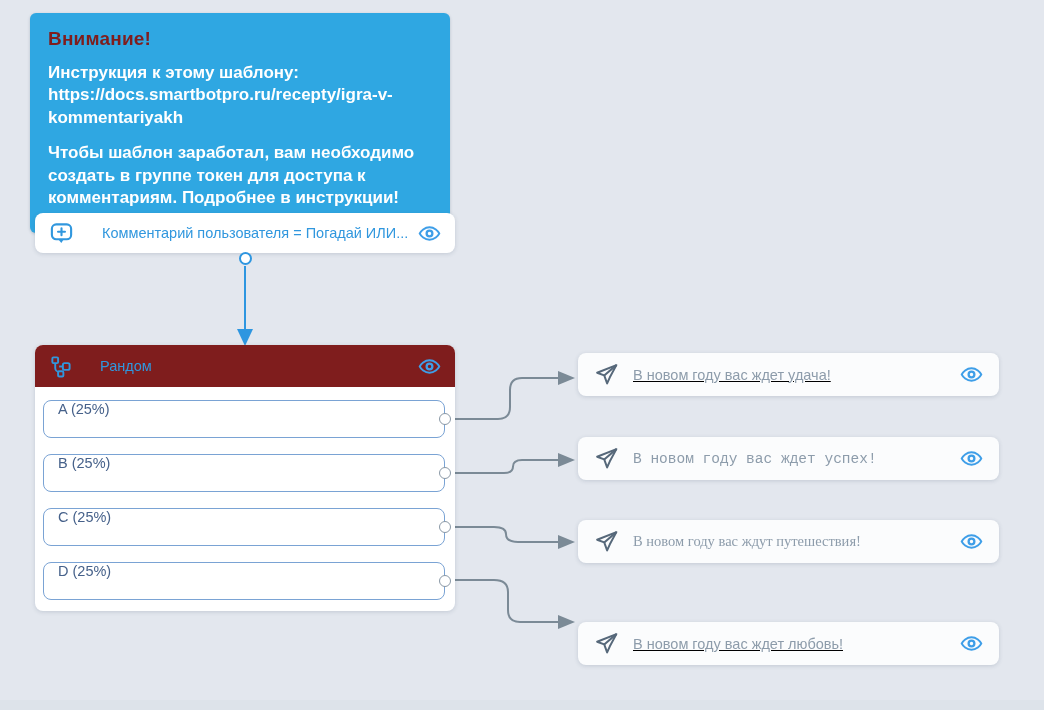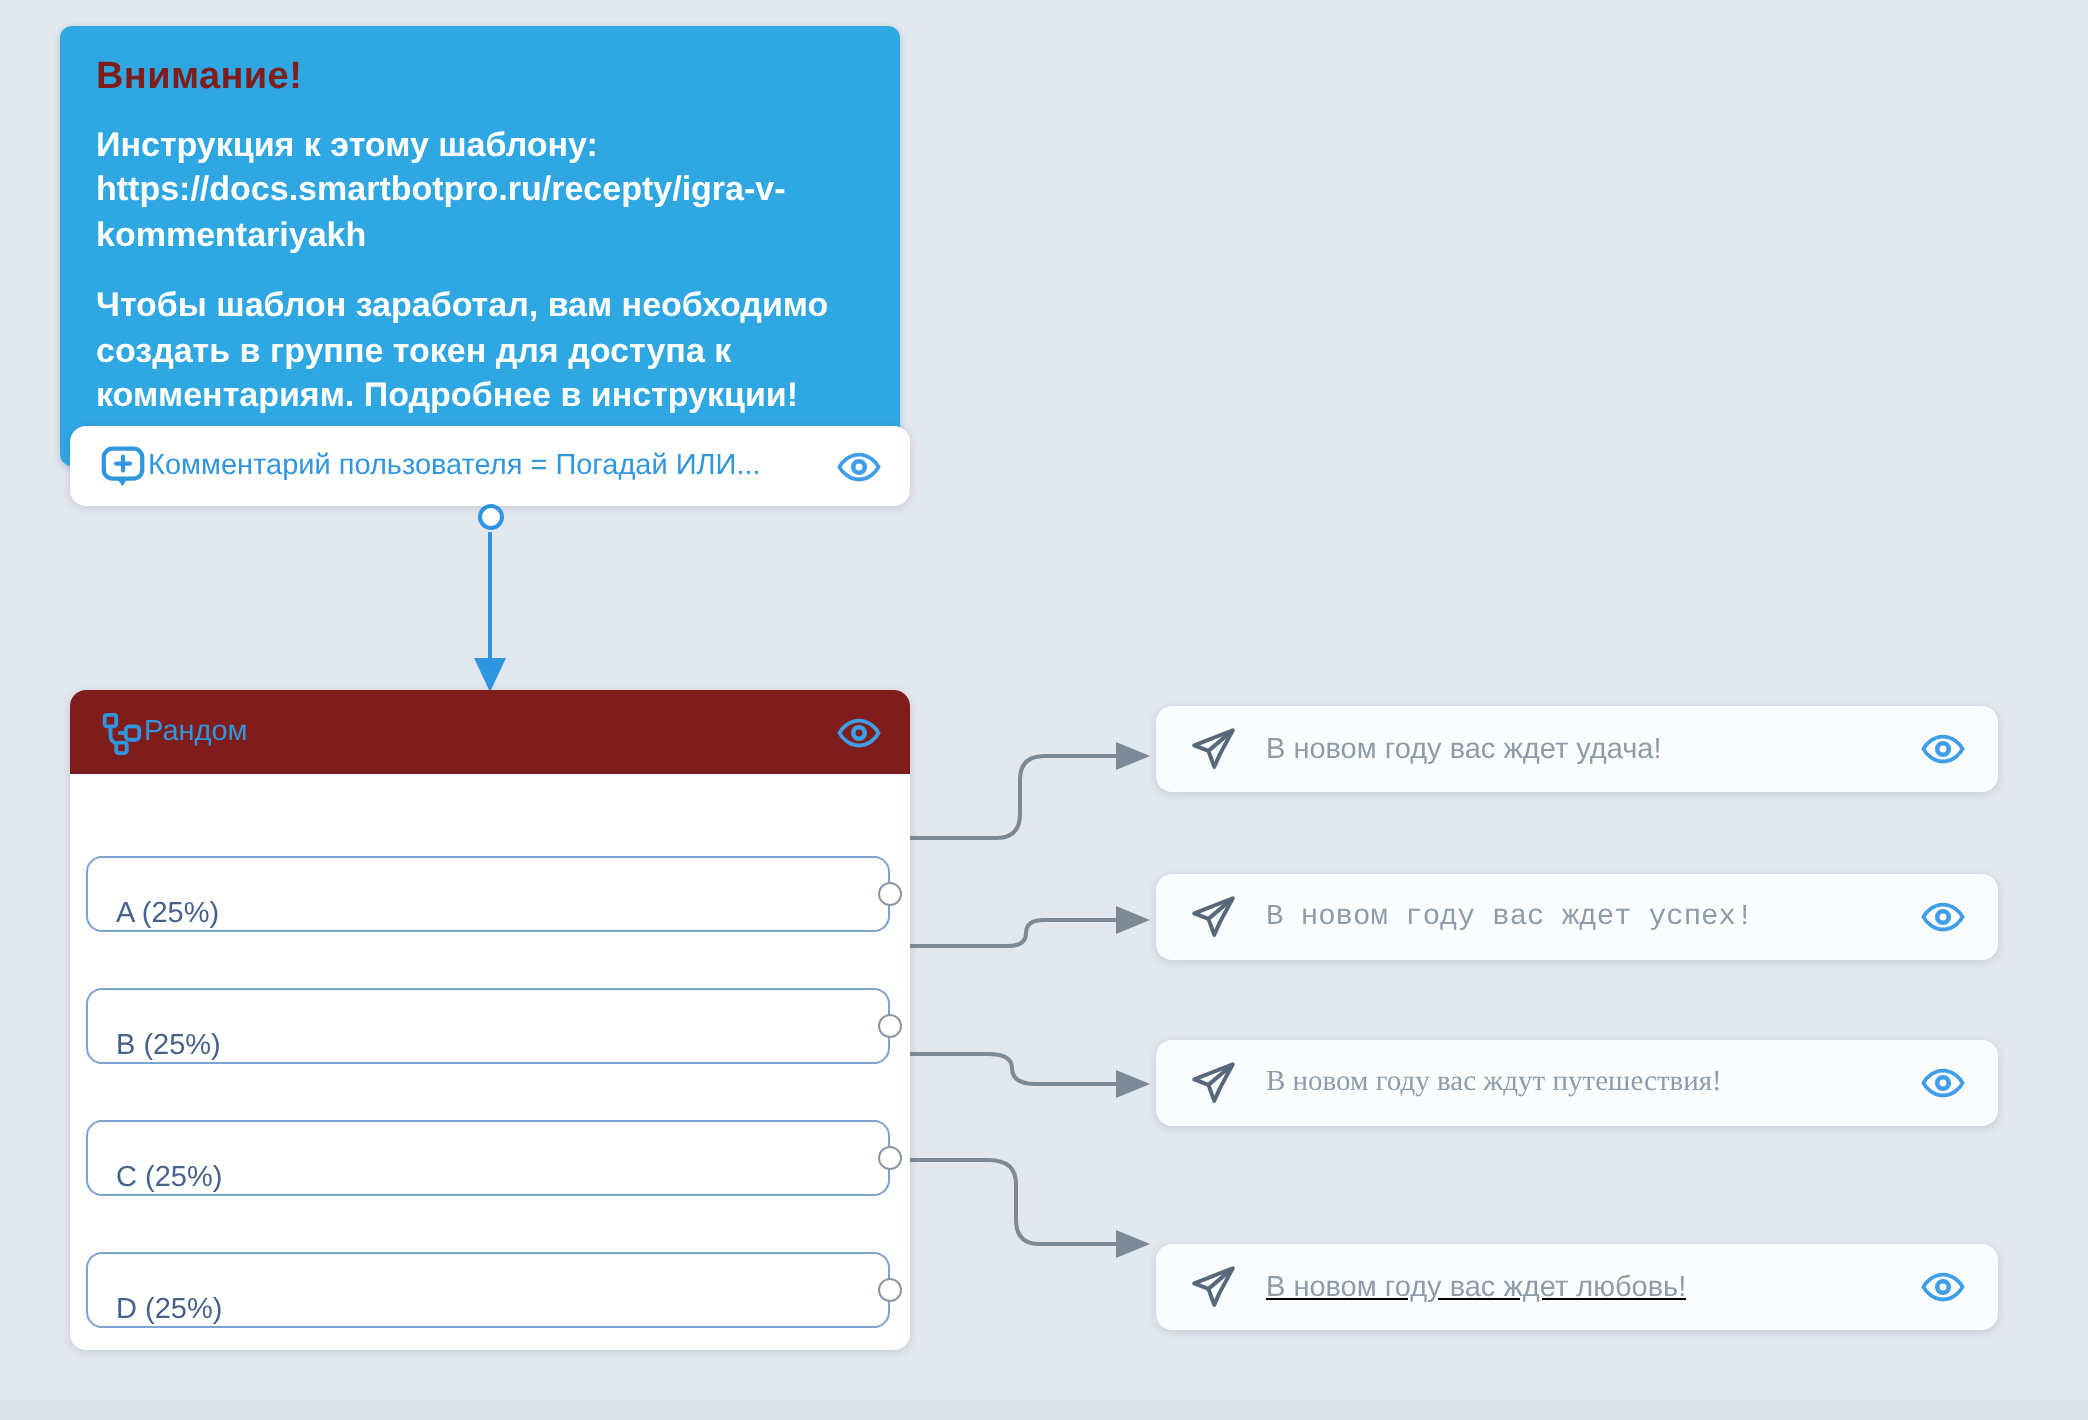--- a/index.html
+++ b/index.html
@@ -13,43 +13,43 @@
   .notice p{margin:0 0 13px 0;color:#ffffff;font-weight:bold;font-size:17px;line-height:1.32;
     overflow-wrap:break-word;}
 
   
   .node{position:absolute;display:flex;align-items:center;background:#ffffff;border-radius:8px;
     box-shadow:0 1px 4px rgba(50,70,100,.18);box-sizing:border-box;}
   .icon{display:inline-flex;flex:0 0 auto;}
   .icon svg{display:block;}
   .blue-ic{color:#3097de;}
   .eye{color:#3e9ee8;margin-left:auto;cursor:pointer;}
-  .blue-label{color:#3097de;font-size:14.5px;margin-left:0;white-space:nowrap;overflow:hidden;}
+  .blue-label{color:#3097de;font-size:14.5px;margin-left:28px;white-space:nowrap;overflow:hidden;}
 
   .trigger{left:35px;top:213px;width:420px;height:40px;padding:0 14px;}
 
   .port{position:absolute;width:13px;height:13px;background:#ffffff;border:2px solid #2e96e0;
     border-radius:50%;box-sizing:border-box;z-index:2;}
   .trigger-port{left:239px;top:252px;}
 
   
   .random{left:35px;top:345px;width:420px;border-radius:8px;background:#ffffff;display:block;padding:0;}
   .random-header{display:flex;align-items:center;height:42px;background:#7f1d1d;
     border-radius:8px 8px 0 0;padding:0 14px;}
   .random-body{padding:13px 10px 11px 8px;}
   .option{position:relative;width:402px;height:38px;box-sizing:border-box;border:1px solid #7aa3d4;
-    border-radius:8px;display:flex;align-items:flex-end;padding:0 14px;margin-bottom:16px;
-    color:#46618a;font-size:14.5px;background:#ffffff;margin-top:28px;}
+    border-radius:8px;display:flex;align-items:flex-start;padding:0 14px;margin-bottom:16px;
+    color:#46618a;font-size:14.5px;background:#ffffff;}
   .option:last-child{margin-bottom:0;}
   .option-port{position:absolute;right:-7px;top:50%;margin-top:-6px;width:12px;height:12px;
     border:1.5px solid #8a98a6;background:#ffffff;border-radius:50%;box-sizing:border-box;}
 
   
   .message{left:578px;width:421px;height:43px;padding:0 16px;background:#fbfcfd;}
-  .m1{top:353px;} .m2{top:437px;font-family:Liberation Mono, monospace;} .m3{top:520px;font-family:Liberation Serif, serif;} .m4{top:622px;text-decoration:underline;}
+  .m1{top:353px;text-decoration:underline;} .m2{top:437px;font-family:Liberation Mono, monospace;} .m3{top:520px;font-family:Liberation Serif, serif;} .m4{top:622px;text-decoration:underline;}
   .plane{color:#56687a;}
   .msg-label{color:#8d9cab;font-size:14.5px;margin-left:14px;white-space:nowrap;overflow:hidden;}
 
   .footer-strip{position:absolute;left:0;top:700px;width:1044px;height:10px;background:#dde3ea;}
 </style>
 </head>
 <body>
 
 <div class="canvas">
 

